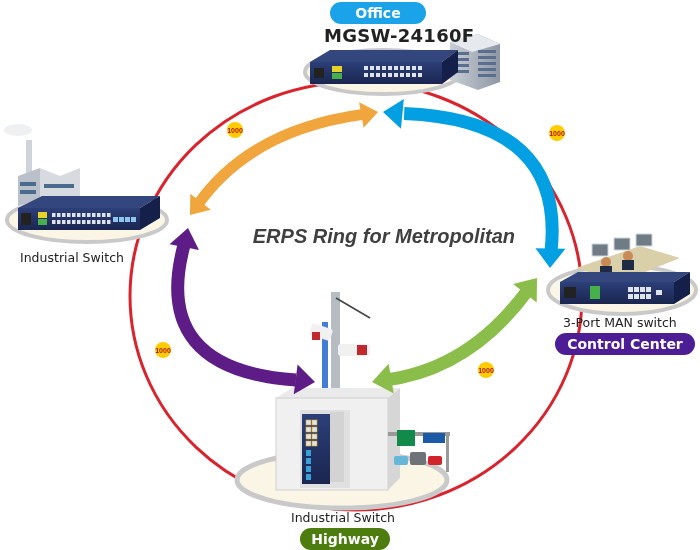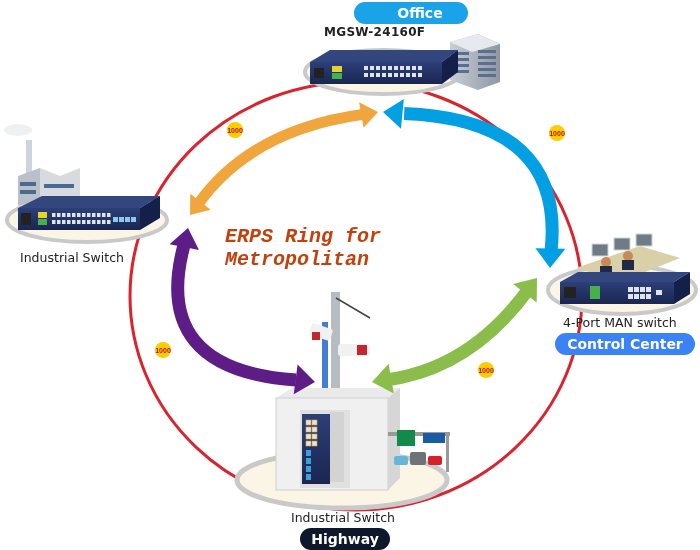--- a/index.html
+++ b/index.html
@@ -1,21 +1,21 @@
 <!DOCTYPE html>
 <html><head>
 <meta charset="utf-8">
 <style>
   html,body{margin:0;padding:0;background:#fff;}
   body{width:700px;height:550px;position:relative;overflow:hidden;font-family:"DejaVu Sans",sans-serif;}
   #stage{position:absolute;left:0;top:0;width:700px;height:550px;}
   .pill{position:absolute;height:22px;border-radius:11px;color:#fff;font-weight:bold;font-size:14px;line-height:22px;text-align:center;font-family:"DejaVu Sans",sans-serif;}
   .caption{position:absolute;font-size:12.5px;color:#222;font-family:"DejaVu Sans",sans-serif;white-space:nowrap;text-align:center;}
-  .model{position:absolute;font-size:12px;font-weight:bold;color:#222;font-family:"DejaVu Sans",sans-serif;letter-spacing:0.3px;}
-  .title{position:absolute;left:225px;top:225px;width:290px;text-align:left;font-family:Liberation Mono, monospace;font-weight:bold;font-style:italic;font-size:20px;line-height:23px;color:#c2410c;}
+  .model{position:absolute;font-size:18px;font-weight:bold;color:#222;font-family:"DejaVu Sans",sans-serif;letter-spacing:0.3px;}
+  .title{position:absolute;left:225px;top:225px;width:290px;text-align:right;font-family:Liberation Sans, sans-serif;font-weight:bold;font-style:italic;font-size:20px;line-height:23px;color:#404040;}
   .badge-text{font-family:"Liberation Sans",sans-serif;font-size:7px;font-weight:bold;fill:#b01818;}
 </style>
 </head>
 <body>
 
 <div id="stage">
   <svg width="700" height="550" viewBox="0 0 700 550" style="position:absolute;left:0;top:0">
     <defs>
       <linearGradient id="swGrad" x1="0" y1="0" x2="0" y2="1">
         <stop offset="0" stop-color="#2c3f78"></stop>
@@ -245,27 +245,27 @@
           <circle cx="163" cy="350" r="8" fill="#ffcc00"></circle>
           <text x="163" y="352.5" text-anchor="middle" class="badge-text">1000</text>
         </g>
         <g>
           <circle cx="486" cy="370" r="8" fill="#ffcc00"></circle>
           <text x="486" y="372.5" text-anchor="middle" class="badge-text">1000</text>
         </g>
       </g>
   </svg>
 
-  <div class="pill" style="left: 354px; top: 2px; width: 96px; background: rgb(26, 163, 232); padding-left: 18px;">Office</div>
+  <div class="pill" style="left: 330px; top: 2px; width: 96px; background: rgb(26, 163, 232);">Office</div>
   <div class="model" style="left:324px;top:25px;">MGSW-24160F</div>
 
   <div class="caption" style="left:20px;top:250px;">Industrial Switch</div>
 
-  <div class="caption" style="left:563px;top:315px;">4-Port MAN switch</div>
-  <div class="pill" style="left: 555px; top: 333px; width: 140px; background: #3b82f6;">Control Center</div>
+  <div class="caption" style="left:563px;top:315px;">3-Port MAN switch</div>
+  <div class="pill" style="left: 555px; top: 333px; width: 140px; background: #4c1d95;">Control Center</div>
 
   <div class="caption" style="left:291px;top:510px;">Industrial Switch</div>
-  <div class="pill" style="left: 300px; top: 528px; width: 90px; background: #0f172a;">Highway</div>
+  <div class="pill" style="left: 300px; top: 528px; width: 90px; background: #4d7c0f;">Highway</div>
 
   <div class="title">
     <div>ERPS Ring for Metropolitan</div>
   </div>
 </div>
 
 </body></html>

